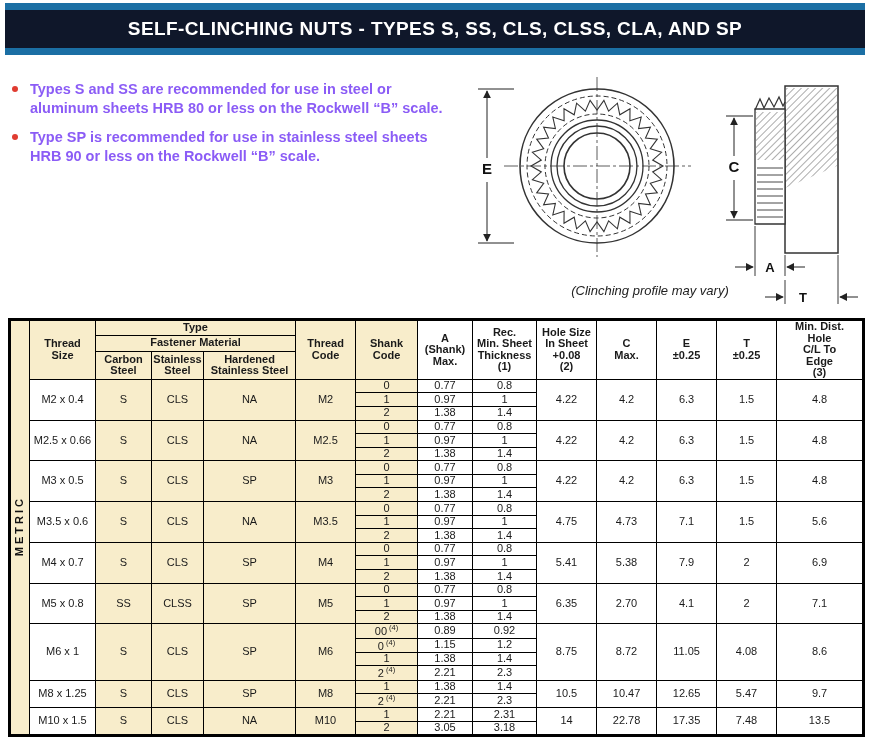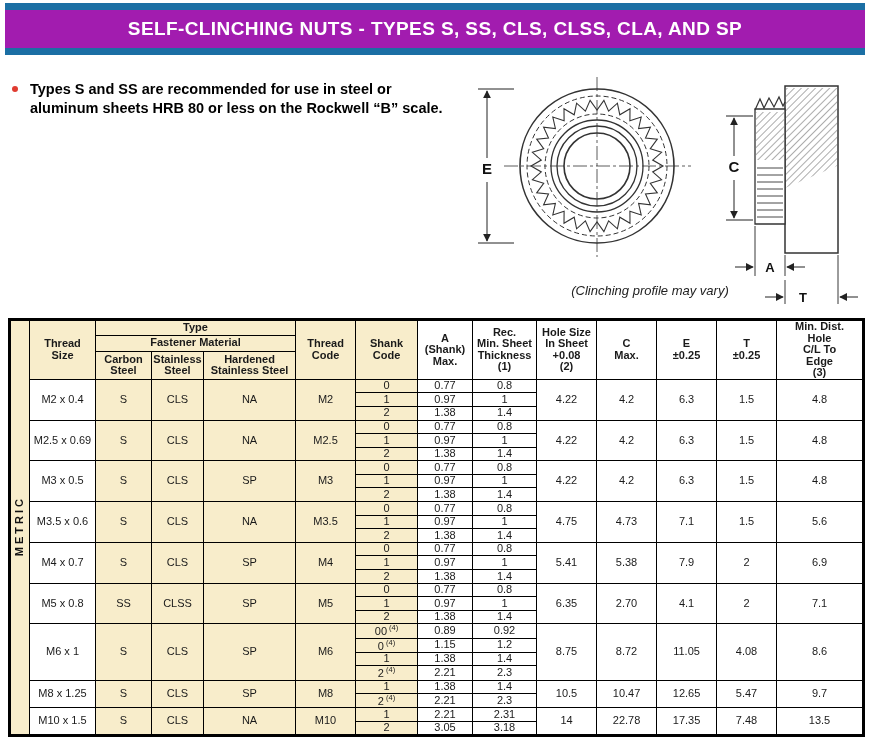--- a/index.html
+++ b/index.html
@@ -3,31 +3,31 @@
 <meta charset="utf-8">
 <style>
   html,body{margin:0;padding:0;}
   body{
     width:870px;height:756px;position:relative;background:#fff;overflow:hidden;
     font-family:"Liberation Sans",sans-serif;
   }
   
   .banner{
     position:absolute;left:5px;right:5px;top:3px;height:38px;
-    background:#a21caf;border-top:7px solid #1B6FA4;border-bottom:7px solid #1B6FA4;
+    background:#0f172a;border-top:7px solid #1B6FA4;border-bottom:7px solid #1B6FA4;
     display:flex;align-items:center;justify-content:center;
   }
   .banner-title{
     color:#fff;font-weight:bold;font-size:19px;letter-spacing:.4px;white-space:nowrap;
   }
   
   .bullets{position:absolute;left:10px;top:80px;width:448px;}
   .bullet-item{display:flex;margin-bottom:10px;}
   .dot{flex:0 0 6px;width:6px;height:6px;border-radius:50%;background:#E03C31;margin:6px 12px 0 2px;}
-  .btext{font-weight:bold;font-size:14.5px;line-height:19px;color:#000000;}
+  .btext{font-weight:bold;font-size:14.5px;line-height:19px;color:#8b5cf6;}
   
   .diagrams{position:absolute;left:450px;top:64px;width:415px;height:252px;}
   
   .spec-table{
     position:absolute;left:8px;top:318px;width:854px;
     border-collapse:collapse;table-layout:fixed;border:3px solid #000;
   }
   .spec-table tr{height:13.6px;}
   .spec-table td{
     border:1px solid #000;text-align:center;vertical-align:middle;
@@ -50,20 +50,24 @@
 <body>
 
 <div class="banner">
   <span class="banner-title">SELF-CLINCHING NUTS - TYPES S, SS, CLS, CLSS, CLA, AND SP</span>
 </div>
 
 <div class="bullets">
   <div class="bullet-item">
     <span class="dot"></span>
     <span class="btext">Types S and SS are recommended for use in steel or aluminum sheets HRB 80 or less on the Rockwell “B” scale.</span>
+  </div>
+  <div class="bullet-item">
+    <span class="dot"></span>
+    <span class="btext">Type SP is recommended for use in stainless steel sheets HRB 90 or less on the Rockwell “B” scale.</span>
   </div>
 </div>
 
 <svg class="diagrams" viewBox="0 0 415 252">
   <defs>
     <pattern id="hatch" width="5" height="5" patternUnits="userSpaceOnUse" patternTransform="rotate(45)">
       <line x1="0" y1="0" x2="0" y2="5" stroke="#666" stroke-width="1.1"></line>
     </pattern>
     <marker id="arr" viewBox="0 0 10 10" refX="9" refY="5" markerWidth="8" markerHeight="8" orient="auto-start-reverse">
       <path d="M0,0 L10,5 L0,10 z" fill="#222"></path>
@@ -217,21 +221,21 @@
         <td class="c-cream sub-sep">1</td>
         <td class="c-white sub-sep">0.97</td>
         <td class="c-white sub-sep">1</td>
       </tr>
       <tr>
         <td class="c-cream sub-sep">2</td>
         <td class="c-white sub-sep">1.38</td>
         <td class="c-white sub-sep">1.4</td>
       </tr>
       <tr>
-        <td rowspan="3" class="c-white group-top">M2.5 x 0.69</td>
+        <td rowspan="3" class="c-white group-top">M2.5 x 0.66</td>
         <td rowspan="3" class="c-cream group-top">S</td>
         <td rowspan="3" class="c-cream group-top">CLS</td>
         <td rowspan="3" class="c-cream group-top">NA</td>
         <td rowspan="3" class="c-cream group-top">M2.5</td>
         <td class="c-cream group-top">0</td>
         <td class="c-white group-top">0.77</td>
         <td class="c-white group-top">0.8</td>
         <td rowspan="3" class="c-white group-top">4.22</td>
         <td rowspan="3" class="c-white group-top">4.2</td>
         <td rowspan="3" class="c-white group-top">6.3</td>

